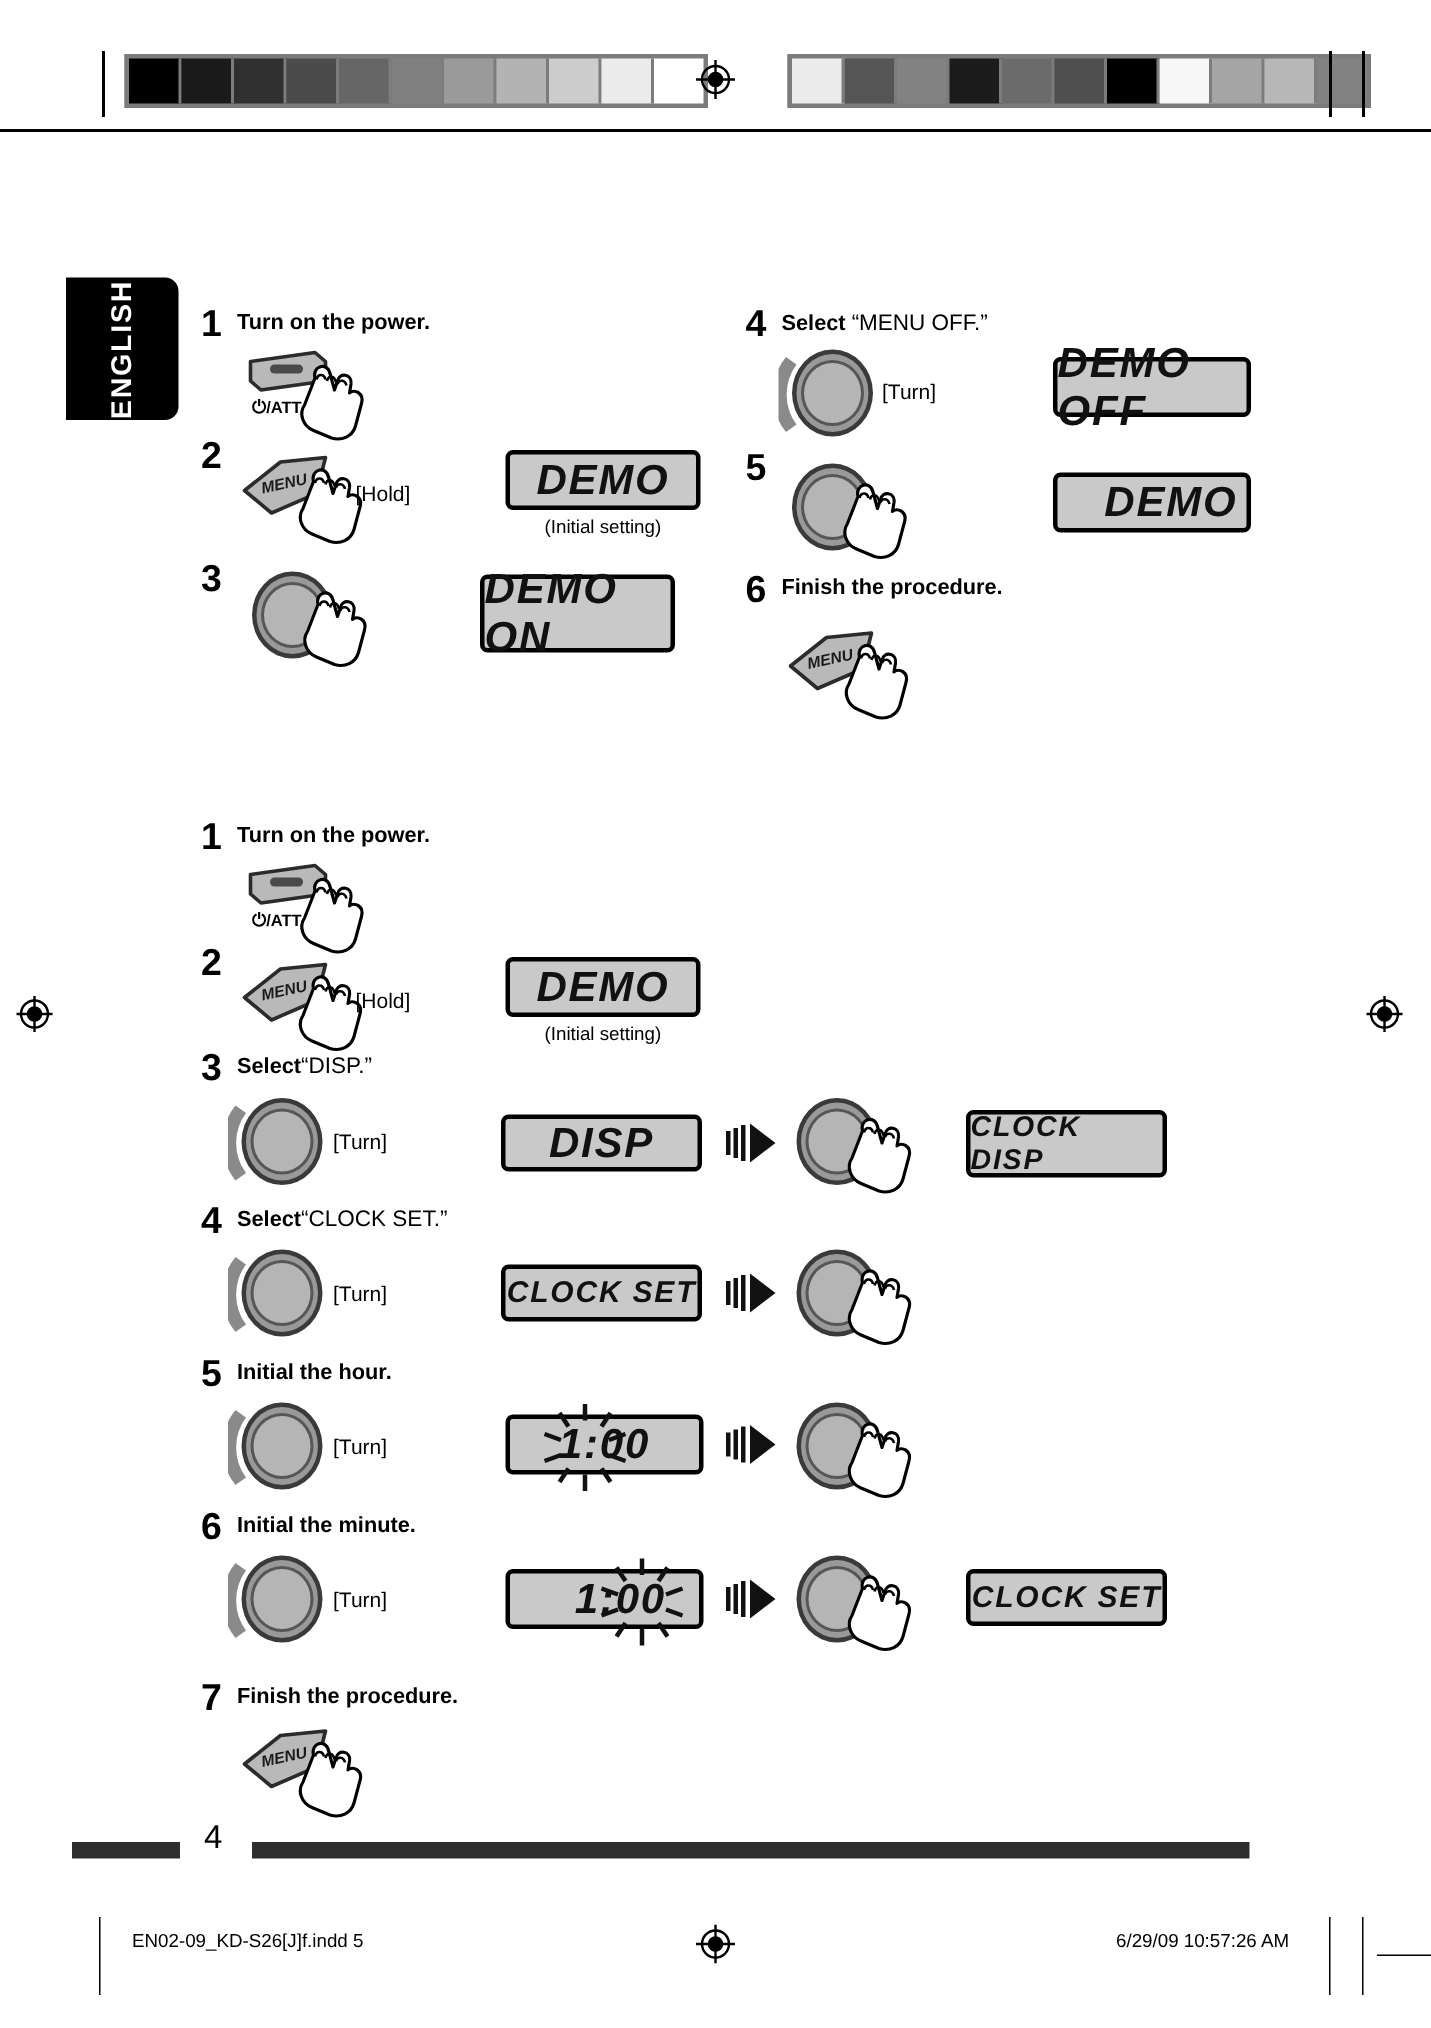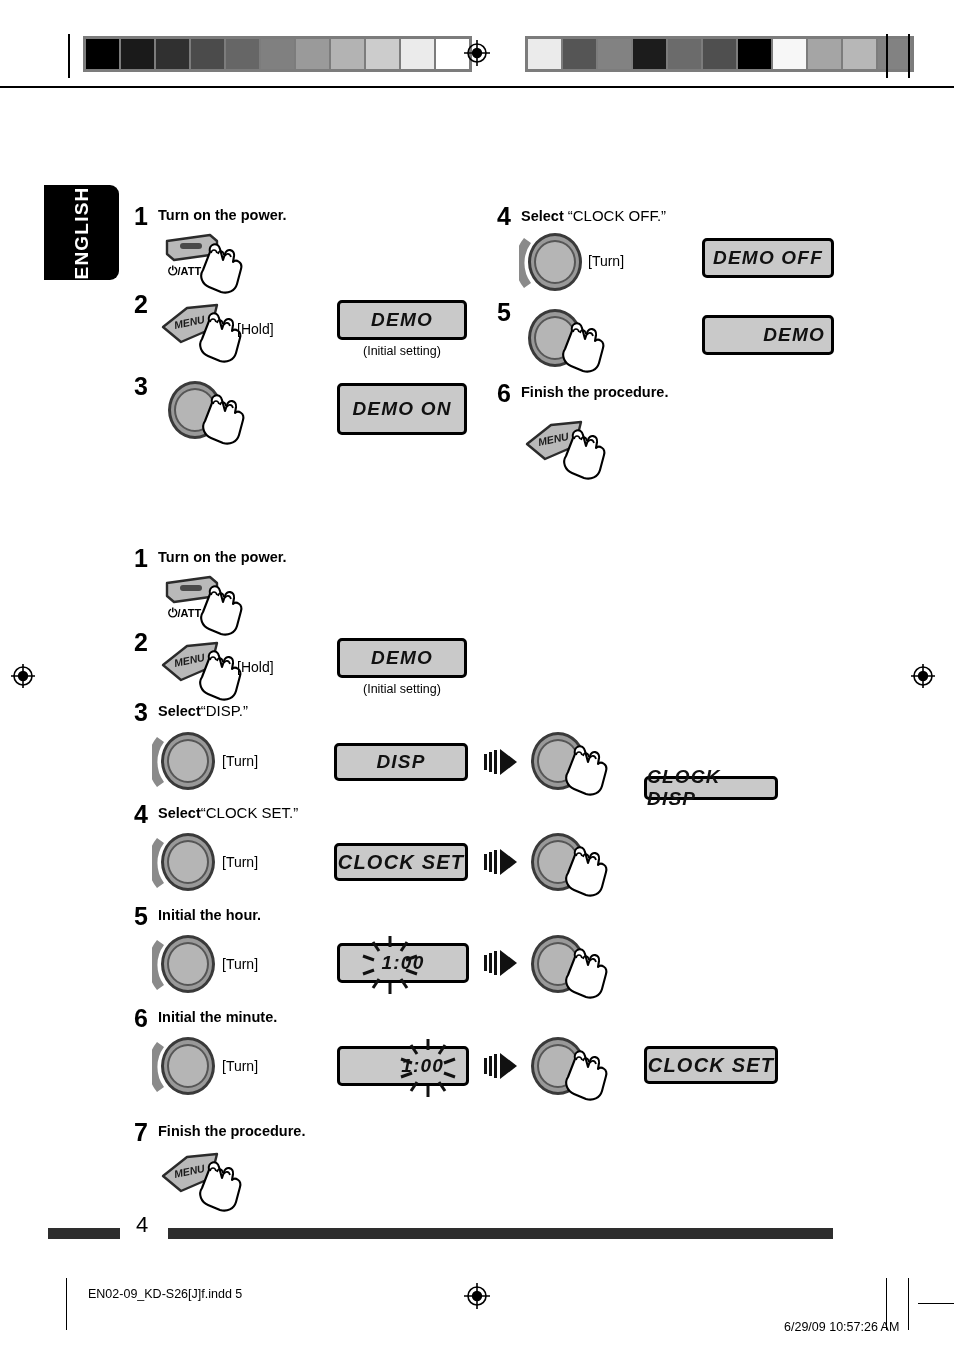--- a/index.html
+++ b/index.html
@@ -48,21 +48,21 @@
   .tagtxt{position:absolute;font-size:14px;line-height:1;white-space:nowrap;}
   .subtxt{position:absolute;font-size:12.5px;line-height:1;white-space:nowrap;}
 
   
   .lcd{
     position:absolute;background:#c9c9c9;border:3px solid #000;border-radius:5px;
     display:flex;align-items:center;justify-content:center;
     box-sizing:border-box;
   }
   .lcd span{
-    font-style:italic;font-weight:bold;font-size:19px;letter-spacing:1.2px;
+    font-style:italic;font-weight:bold;font-size:28px;letter-spacing:1.2px;
     font-family:"Liberation Sans",sans-serif;color:#111;
   }
   .lcd.right span{width:100%;text-align:right;padding-right:6px;box-sizing:border-box;}
 
   
   .knob{position:absolute;width:62px;height:62px;}
   .knob .ring{
     position:absolute;left:4px;top:2px;width:54px;height:58px;border-radius:50%;
     background:#999;border:3px solid #3a3a3a;box-sizing:border-box;
   }
@@ -185,27 +185,27 @@
 
   <div class="stepnum" style="left:134px;top:374px;">3</div>
   <div class="knob" style="left:164px;top:379px;">
     <div class="ring"></div>
     <div class="inner"></div>
   </div>
   <svg class="hand" style="left:198px;top:389px;" viewBox="0 0 52 58">
     <path d="M14 14 C12 6 22 3 24 11 L27 22 L29 16 C30 10 39 11 38 18 L37 24 C40 21 47 24 45 31 L41 46 C39 53 32 56 25 54 L13 49 C6 46 3 38 7 32 Z" fill="#fff" stroke="#000" stroke-width="2.1" stroke-linejoin="round"></path>
     <path d="M15 15 C16 11 20 11 21 15 M22 16 C23 12 27 12 28 17 M29 18 C30 15 34 15 35 19" fill="none" stroke="#000" stroke-width="1.7"></path>
   </svg>
-  <div class="lcd" style="left:337px;top:383px;width:130px;height:52px;">
+  <div class="lcd" style="left:320px;top:383px;width:130px;height:52px;">
     <span>DEMO ON</span>
   </div>
 
   <div class="stepnum" style="left:497px;top:204px;">4</div>
   <div class="stepcap" style="left:521px;top:208px;">
-    <span>Select </span><span class="q">“CLOCK OFF.”</span>
+    <span>Select </span><span class="q">“MENU OFF.”</span>
   </div>
   <div class="knob" style="left:524px;top:231px;">
     <svg class="arc" viewBox="0 0 70 68">
       <path d="M12 14 A30 32 0 0 0 12 54 L5 59 A36 38 0 0 1 5 9 Z" fill="#8a8a8a"></path>
     </svg>
     <div class="ring"></div>
     <div class="inner"></div>
   </div>
   <div class="tagtxt" style="left:588px;top:254px;">[Turn]</div>
   <div class="lcd" style="left:702px;top:238px;width:132px;height:40px;">
@@ -288,21 +288,21 @@
     <path d="M16 3 L16 29 L33 16 Z" fill="#111"></path>
   </svg>
   <div class="knob" style="left:527px;top:730px;">
     <div class="ring"></div>
     <div class="inner"></div>
   </div>
   <svg class="hand" style="left:561px;top:740px;" viewBox="0 0 52 58">
     <path d="M14 14 C12 6 22 3 24 11 L27 22 L29 16 C30 10 39 11 38 18 L37 24 C40 21 47 24 45 31 L41 46 C39 53 32 56 25 54 L13 49 C6 46 3 38 7 32 Z" fill="#fff" stroke="#000" stroke-width="2.1" stroke-linejoin="round"></path>
     <path d="M15 15 C16 11 20 11 21 15 M22 16 C23 12 27 12 28 17 M29 18 C30 15 34 15 35 19" fill="none" stroke="#000" stroke-width="1.7"></path>
   </svg>
-  <div class="lcd" style="left:644px;top:776px;width:134px;height:24px;">
+  <div class="lcd" style="left:644px;top:740px;width:134px;height:45px;">
     <span style="font-size:19px;">CLOCK DISP</span>
   </div>
 
   <div class="stepnum" style="left:134px;top:802px;">4</div>
   <div class="stepcap" style="left:158px;top:805px;">
     <span>Select</span><span class="q">“CLOCK SET.”</span>
   </div>
   <div class="knob" style="left:157px;top:831px;">
     <svg class="arc" viewBox="0 0 70 68">
       <path d="M12 14 A30 32 0 0 0 12 54 L5 59 A36 38 0 0 1 5 9 Z" fill="#8a8a8a"></path>
@@ -437,15 +437,15 @@
   <div class="crop-v" style="left:886px;top:1278px;height:52px;"></div>
   <div class="crop-v" style="left:908px;top:1278px;height:52px;"></div>
   <div class="crop-h" style="left:918px;top:1303px;width:36px;"></div>
 
   <div class="foot-txt" style="left:88px;top:1287px;">EN02-09_KD-S26[J]f.indd   5</div>
   <svg class="regmark" style="left:464px;top:1283px;" viewBox="0 0 26 26">
     <circle cx="13" cy="13" r="9" fill="none" stroke="#000" stroke-width="1.6"></circle>
     <circle cx="13" cy="13" r="5.2" fill="#000"></circle>
     <path d="M13 0 V26 M0 13 H26" stroke="#000" stroke-width="1.6"></path>
   </svg>
-  <div class="foot-txt" style="left:784px;top:1287px;margin-top:33px;">6/29/09   10:57:26 AM</div>
+  <div class="foot-txt" style="left:744px;top:1287px;">6/29/09   10:57:26 AM</div>
 
 </div>
 
 </body></html>

